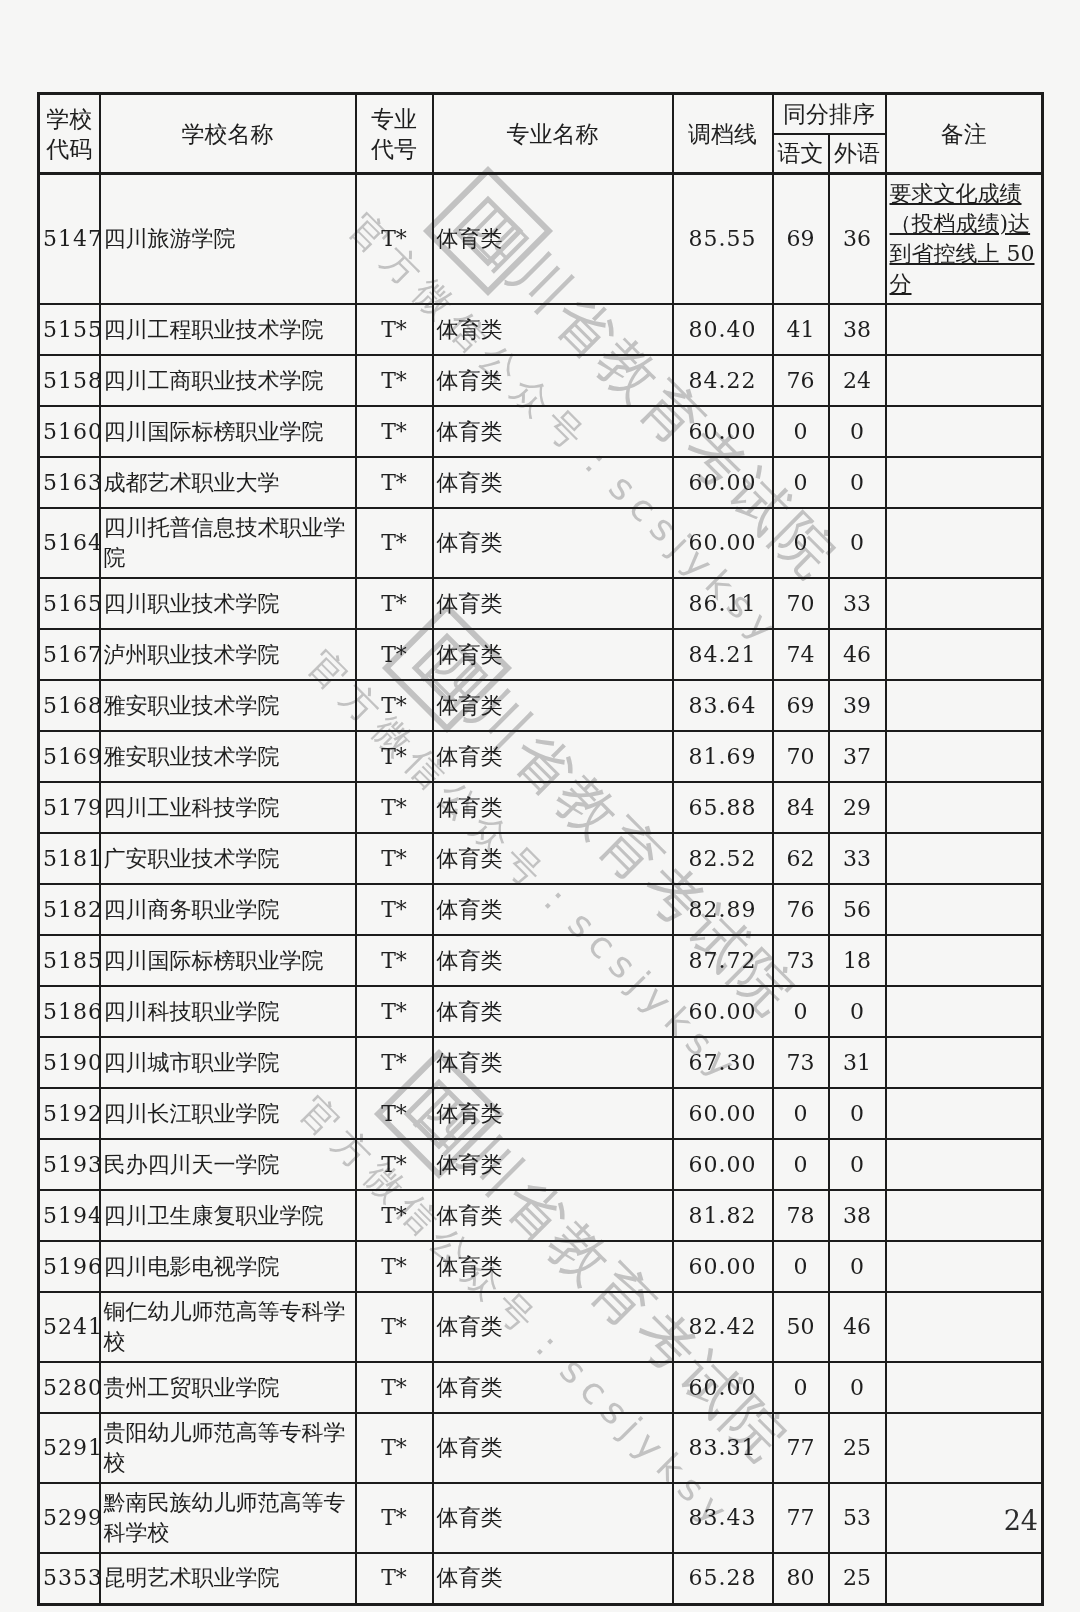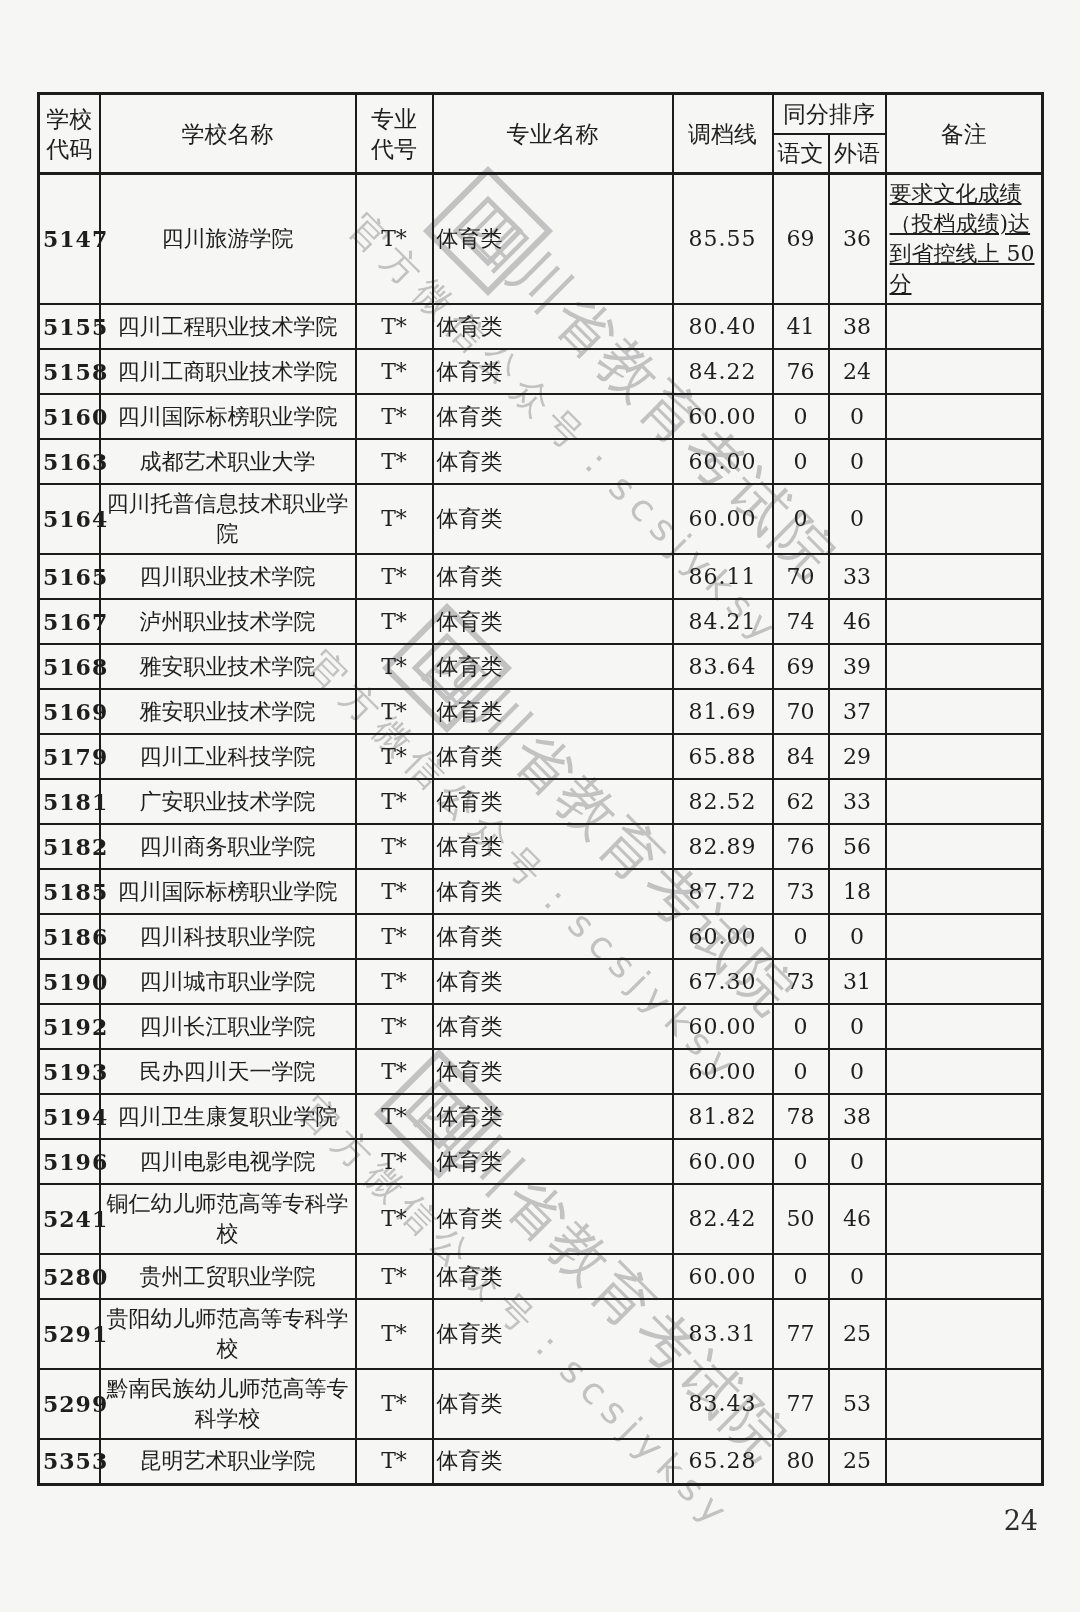--- a/index.html
+++ b/index.html
@@ -49,24 +49,24 @@
   }
   .score-table thead th {
     font-family:"DejaVu Sans","DejaVu Serif",sans-serif;
     font-weight:normal;
     font-size:23px; line-height:30px;
     text-align:center; padding:2px;
   }
   .score-table thead tr { height:40px; }
   .score-table thead { border-bottom:3px solid #1c1c1c; }
   .hdr-narrow { display:inline-block; max-width:2.3em; }
-  .score-table tbody tr { height:45px; }
+  .score-table tbody tr { height:51px; }
   .score-table td { font-size:22px; line-height:30px; padding:4px 3px; }
-  .c-code   { text-align:left; letter-spacing:1px;font-weight:bold; }
-  .c-school { text-align:center; padding-left:4px; }
+  .c-code   { text-align:left; letter-spacing:1px; }
+  .c-school { text-align:left; padding-left:4px; }
   .c-mcode  { text-align:center; }
   .c-major  { text-align:left; padding-left:6px; }
   .c-cutoff { text-align:center; font-weight:normal; font-size:23px; letter-spacing:1px; }
   .c-cn, .c-fl { text-align:center; }
   .c-remark { text-align:left; padding:5px 6px; font-size:21px; line-height:30px;text-decoration:underline; }
 
   
   .page-number {
     position:absolute; z-index:1;
     right:42px; top:1505px;

